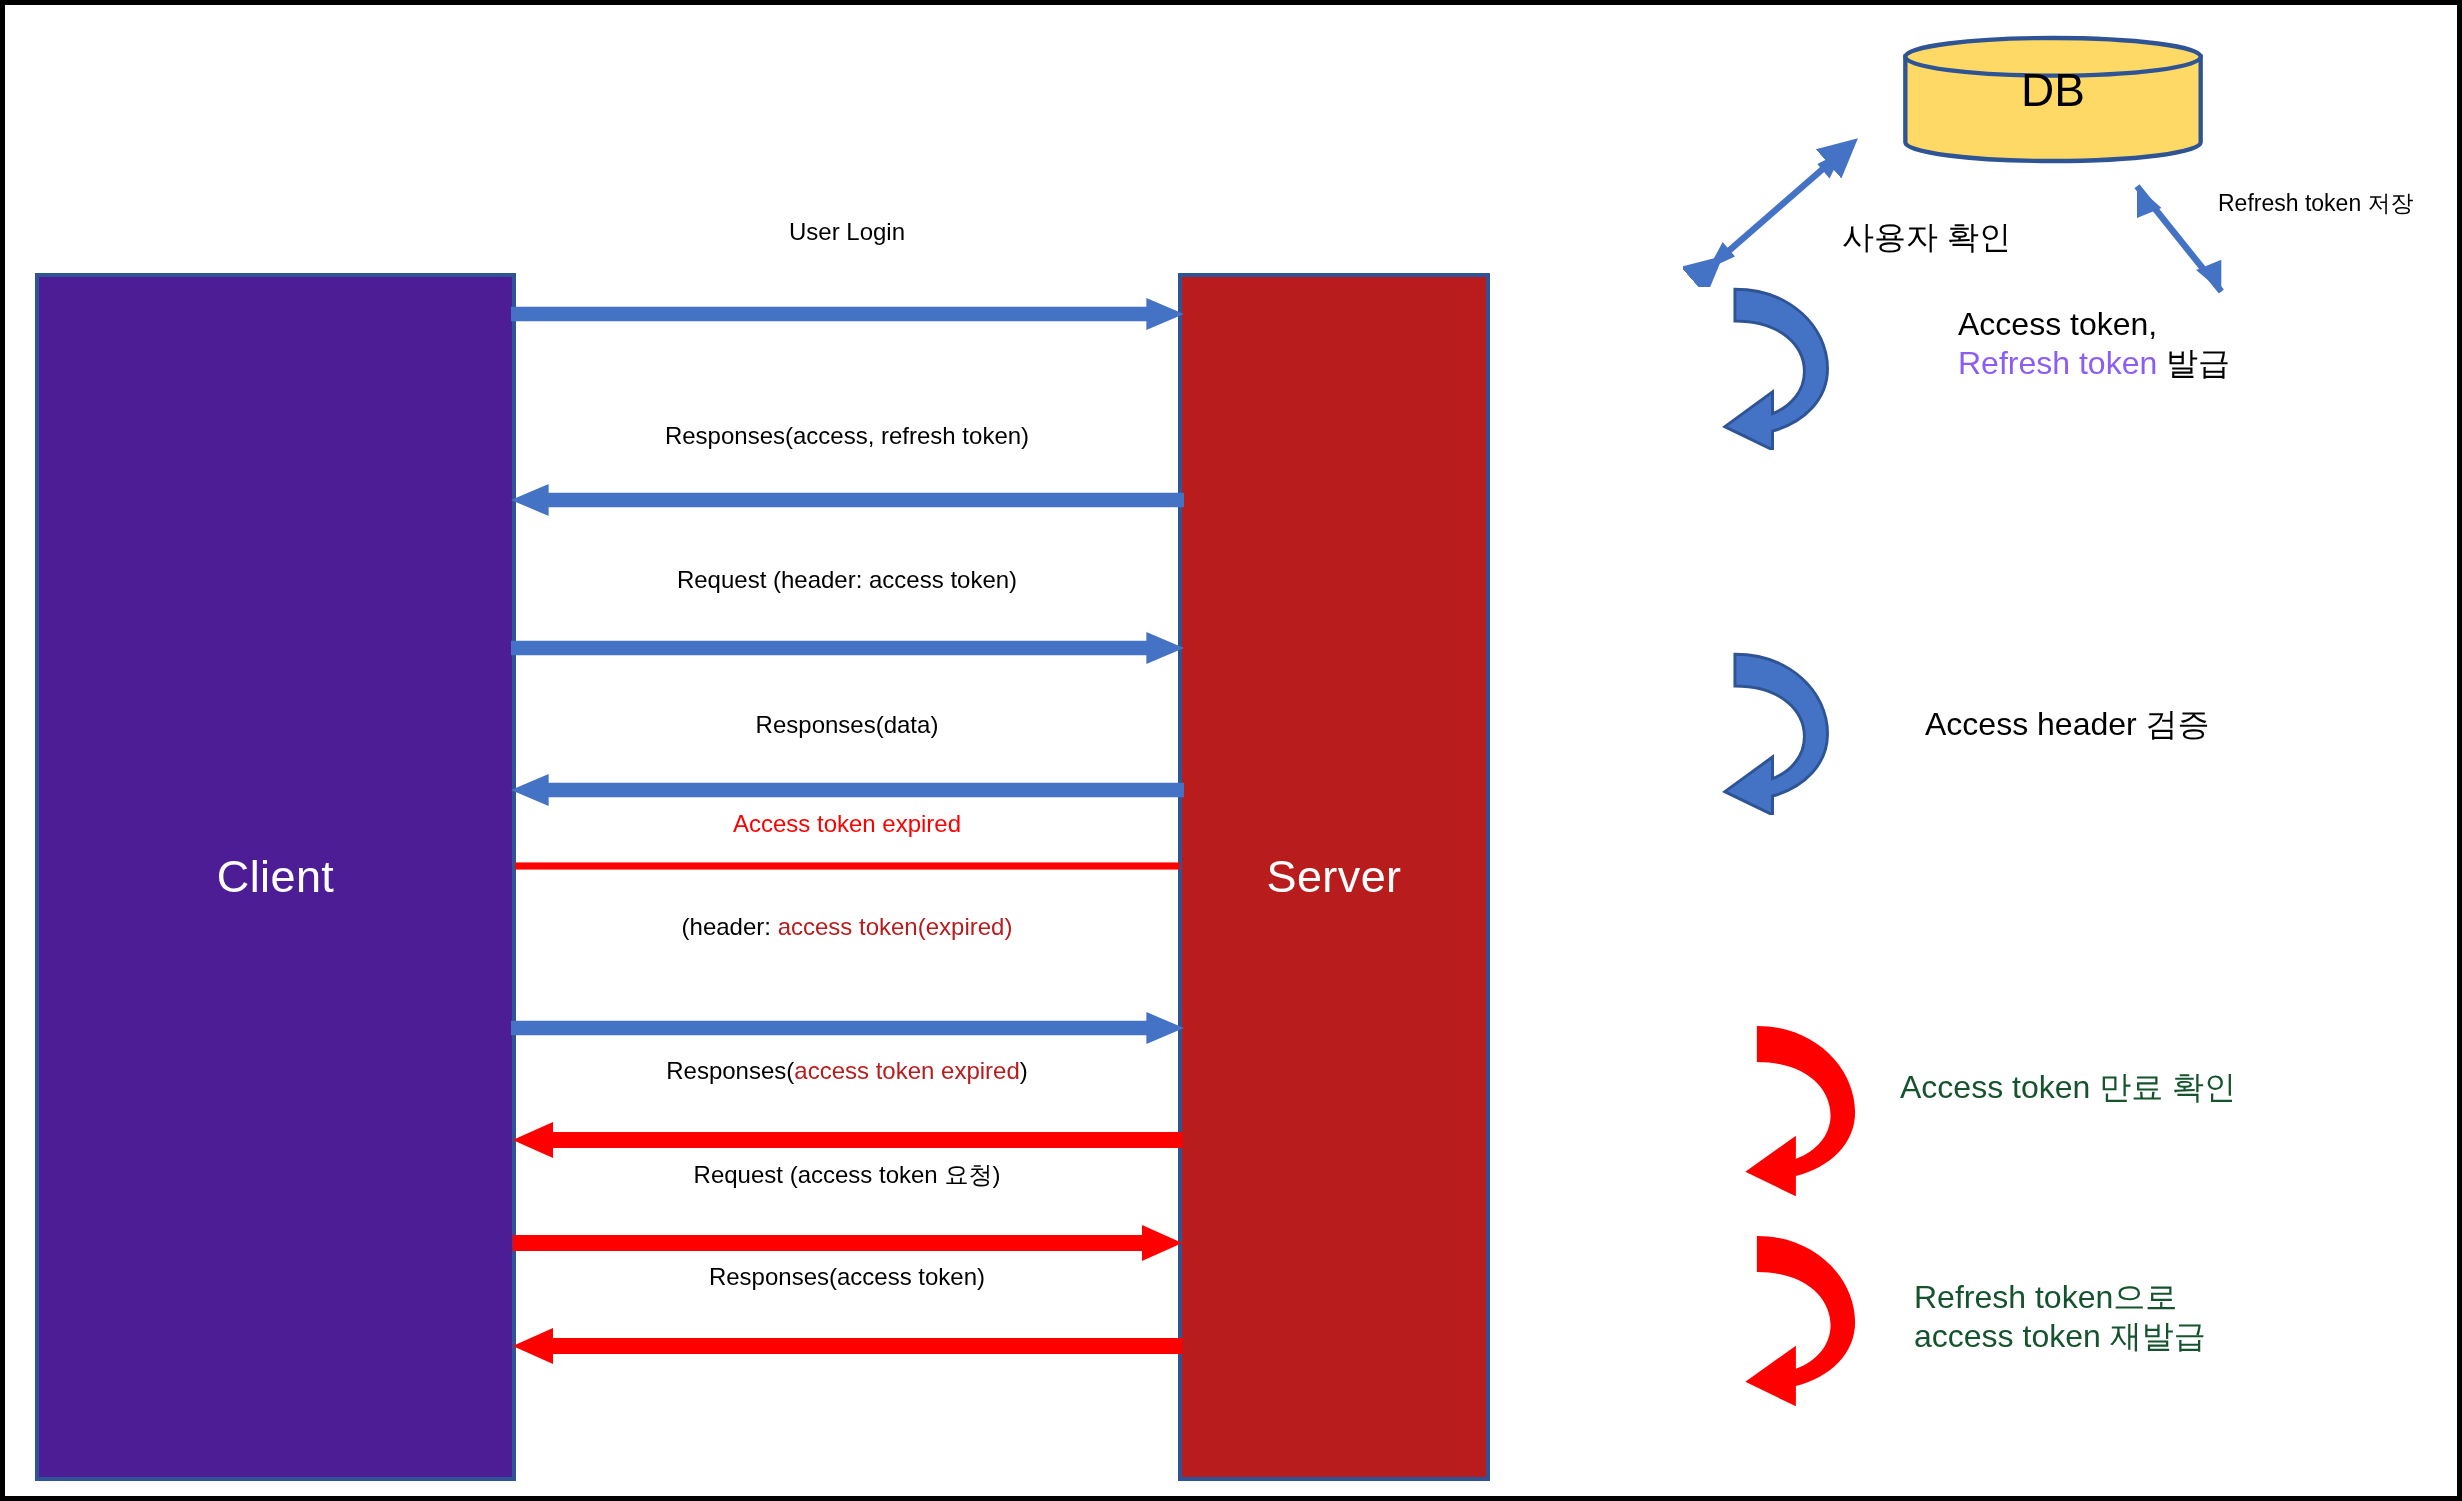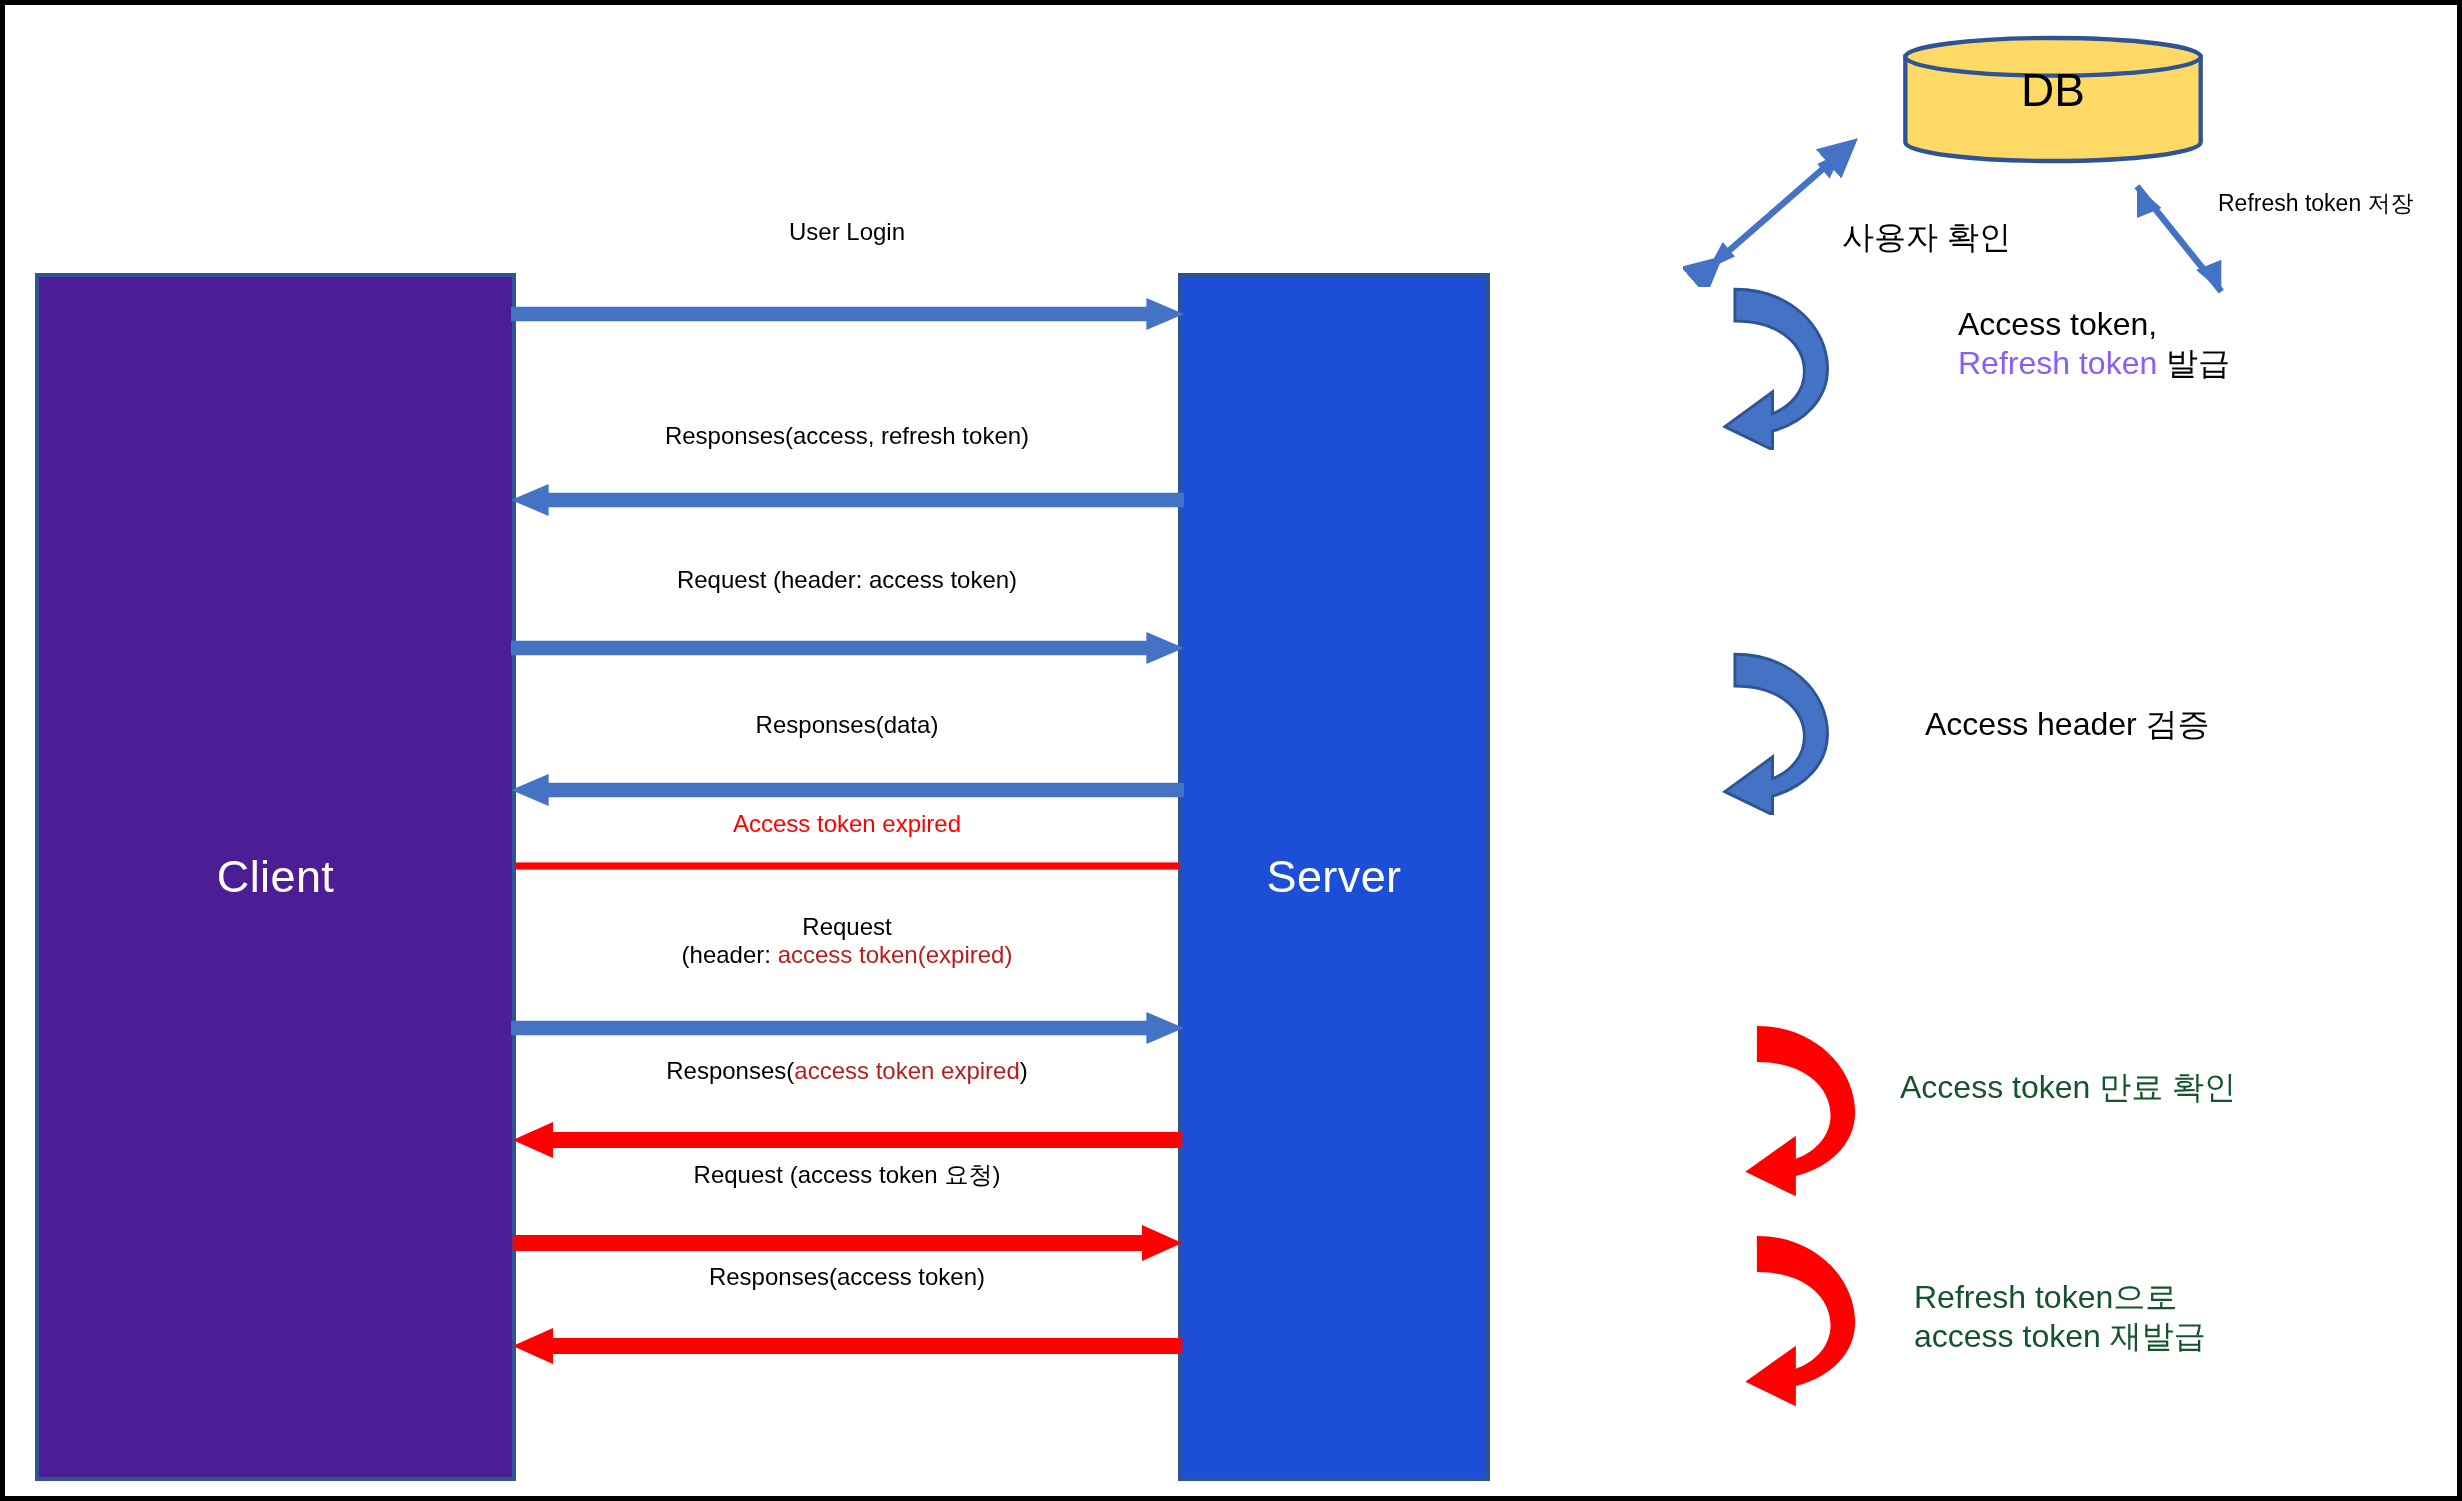--- a/index.html
+++ b/index.html
@@ -34,21 +34,21 @@
     font-weight: 400;
     letter-spacing: 0.4px;
     font-family: "Liberation Sans", sans-serif;
   }
   #client-box {
     left: 30px; top: 268px; width: 481px; height: 1208px;
     background: #4c1d95;
   }
   #server-box {
     left: 1173px; top: 268px; width: 312px; height: 1208px;
-    background: #1d4ed8;
+    background: #b91c1c;
   }
 
   
   .msg-label {
     position: absolute;
     font-size: 24px;
     color: #000000;
     text-align: center;
     white-space: nowrap;
     font-family: "Liberation Sans", sans-serif;
@@ -216,21 +216,20 @@
   </div>
 
   <div class="msg-label" style="left:511px; top:805px; width:662px; color:#FF0000;">Access token expired</div>
   <div class="harrow" style="left:506px; top:856px;">
     <svg width="673" height="10" viewBox="0 0 930 14">
       <rect x="0" y="2" width="930" height="10" fill="#FF0000"></rect>
     </svg>
   </div>
 
   <div class="msg-label" style="left:511px; top:908px; width:662px;">
-    <div>Request</div>
     <div><span>(header: </span><span class="red">access token(expired)</span></div>
   </div>
   <div class="harrow" style="left:506px; top:1007px;">
     <svg width="673" height="32" viewBox="0 0 930 44">
       <path d="M0,12 L878,12 L878,0 L930,22 L878,44 L878,32 L0,32 Z" fill="#4472C4"></path>
     </svg>
   </div>
 
   <div class="msg-label" style="left:511px; top:1052px; width:662px;">
     <span>Responses(</span><span class="red">access token expired</span><span>)</span>

